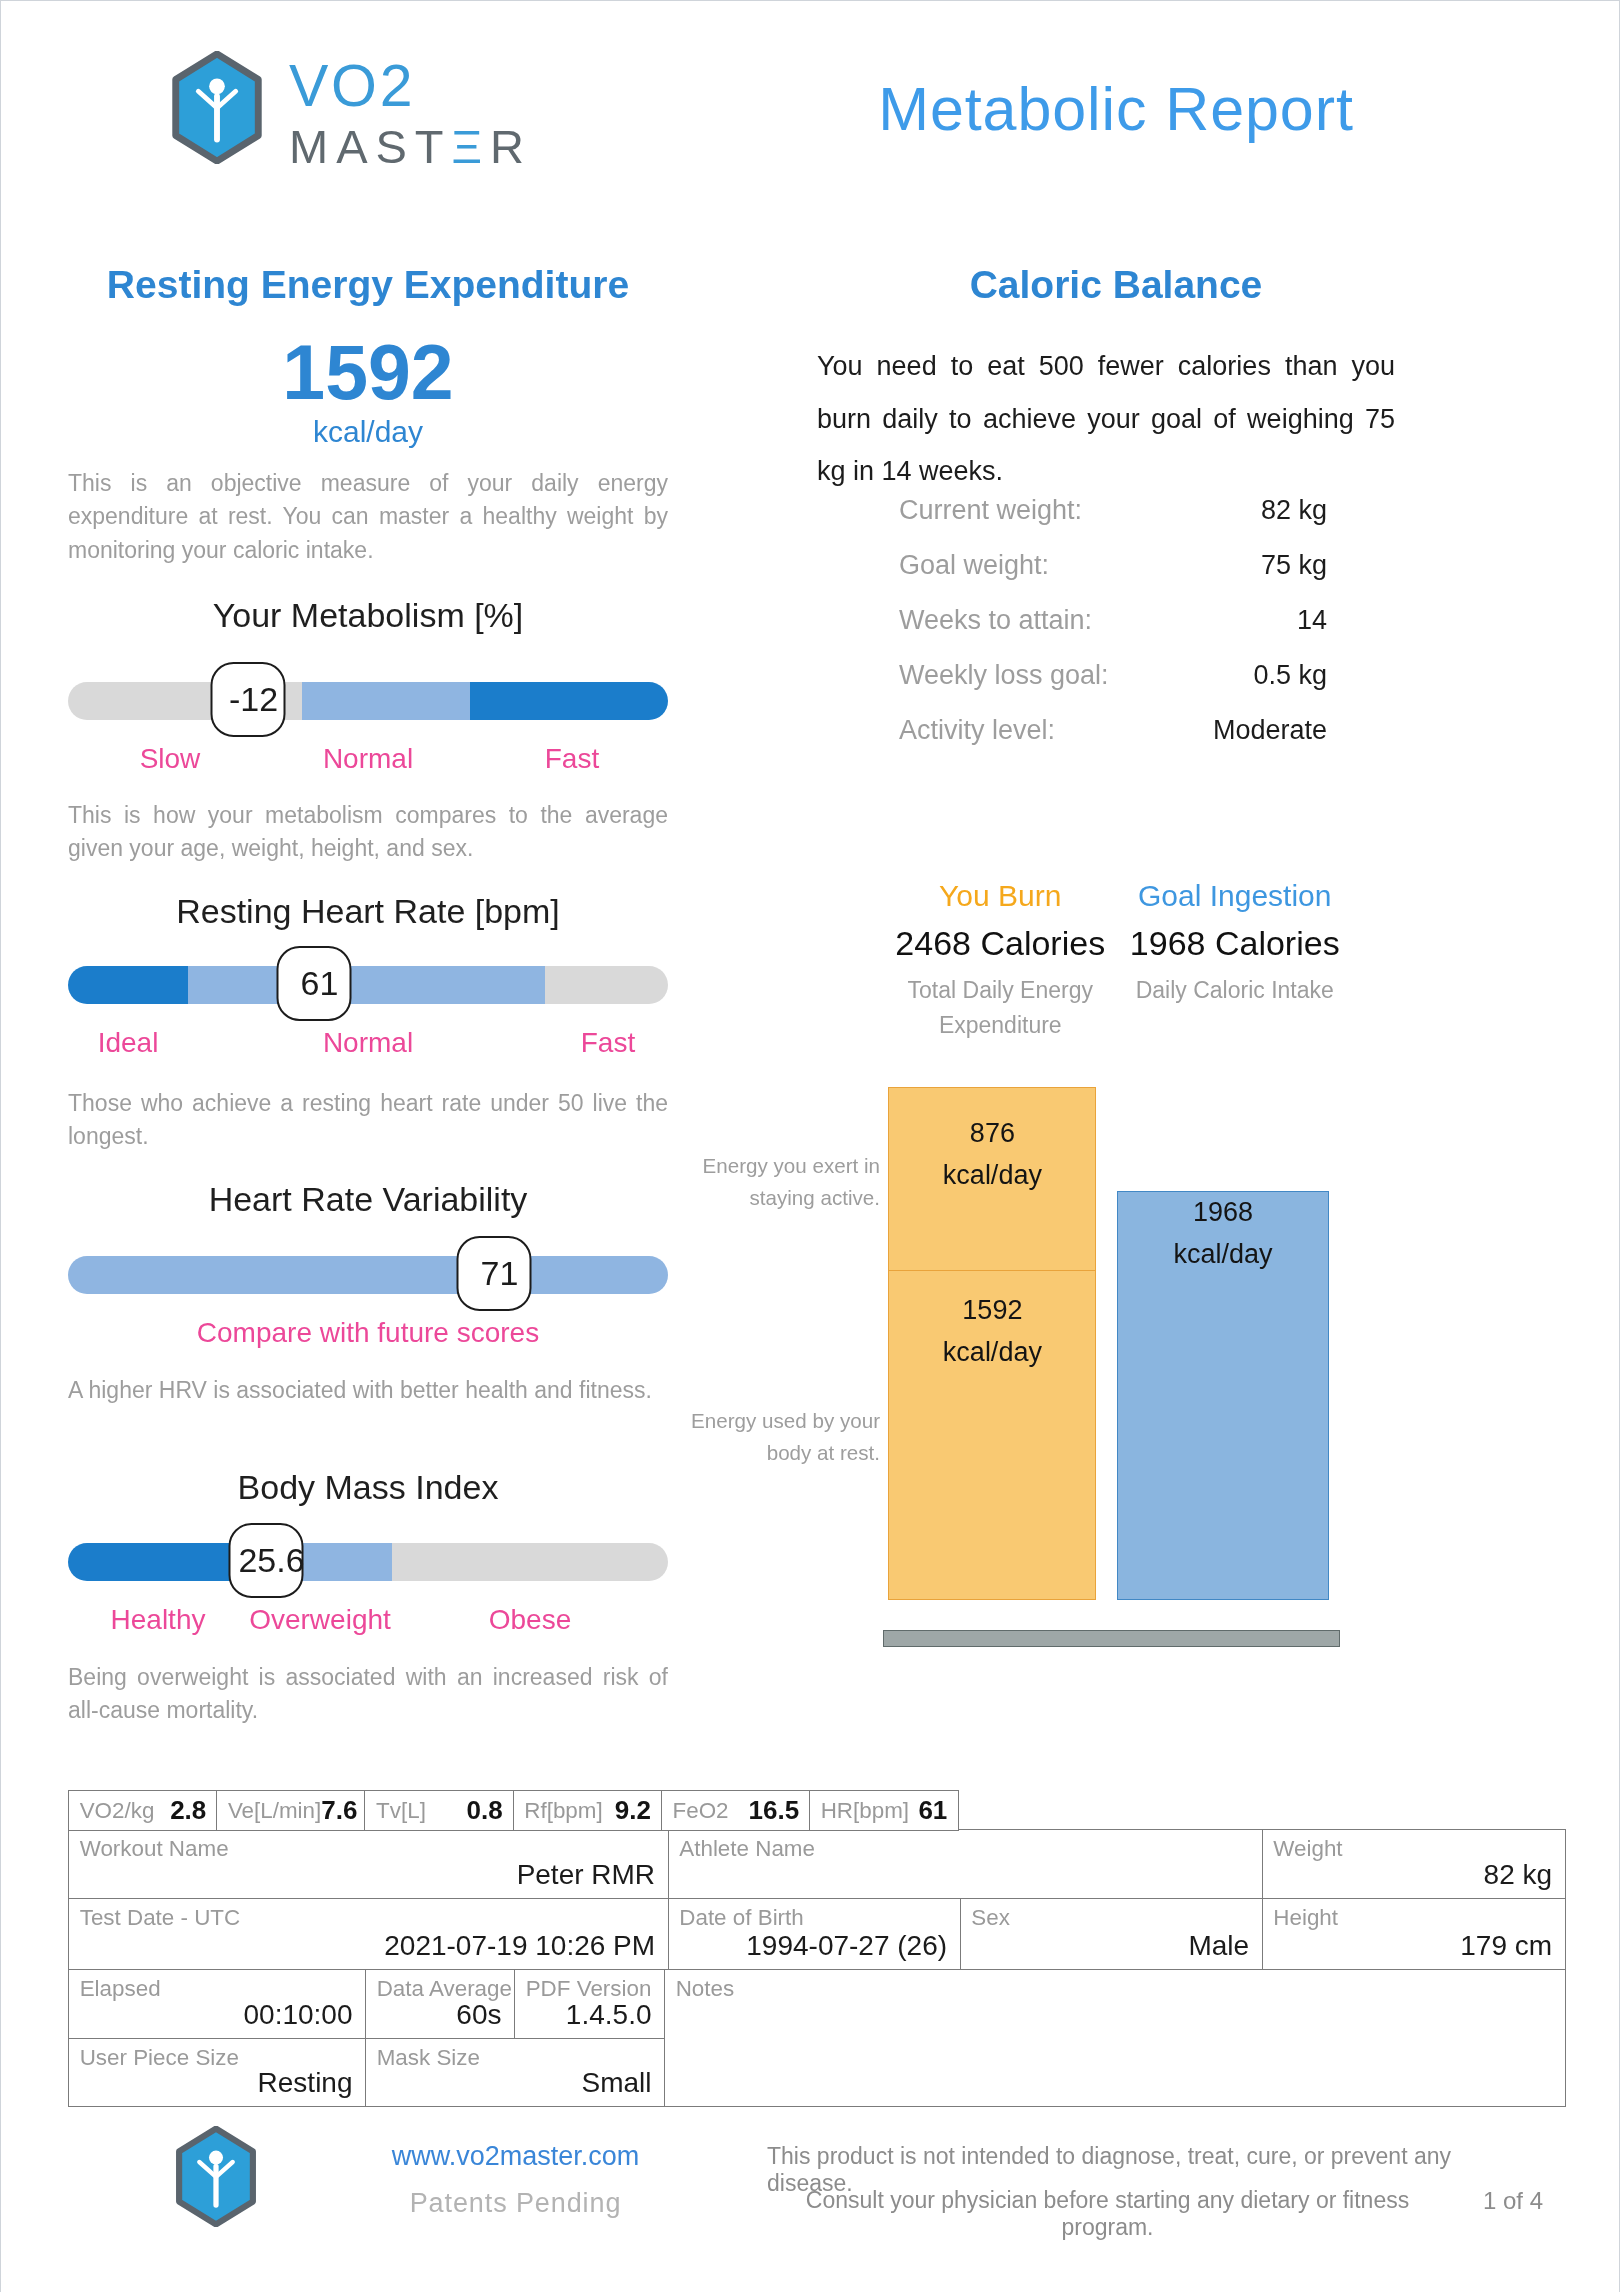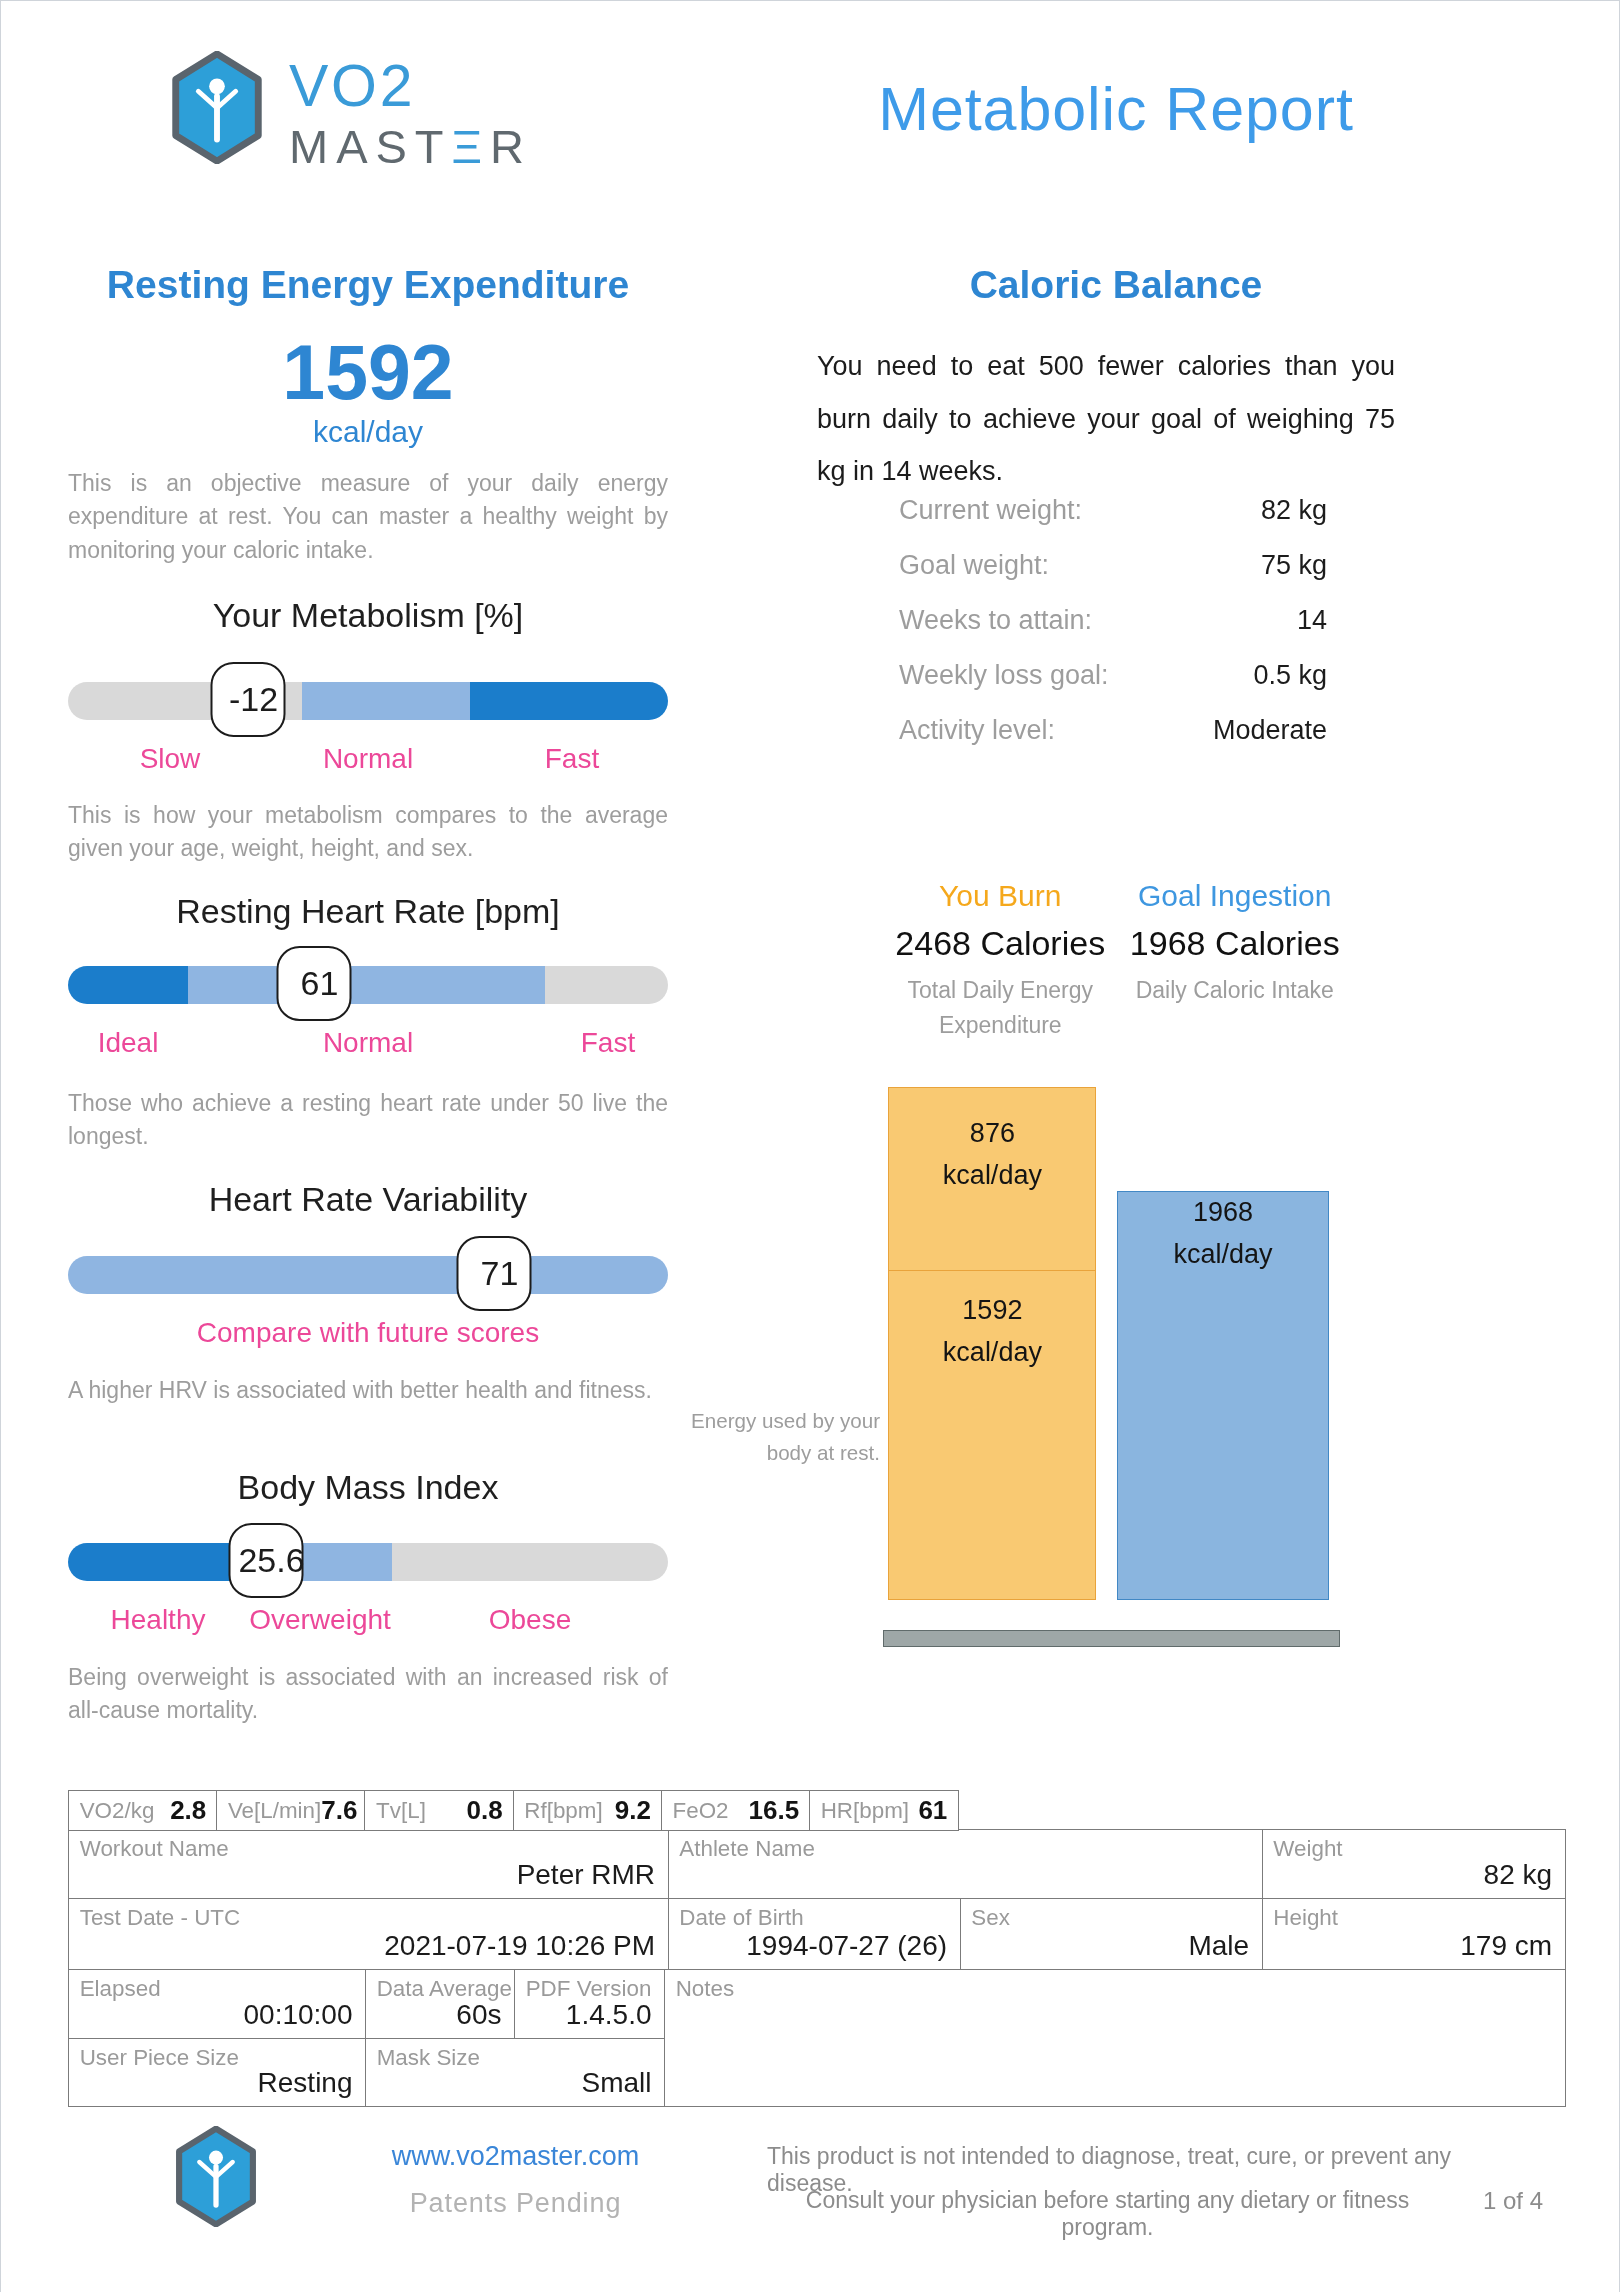--- a/index.html
+++ b/index.html
@@ -243,20 +243,24 @@
     </div>
     <div class="bar bar-goal" id="bar-goal" style="height: 409px;">
       <div class="bar-label lbl-goal">
         <span>1968</span>
         <span>kcal/day</span>
       </div>
     </div>
     <div class="baseline"></div>
   </div>
 
+  <div class="abs ann ann-right ann-active">
+    <span>Energy you exert in</span>
+    <span>staying active.</span>
+  </div>
   <div class="abs ann ann-right ann-rest">
     <span>Energy used by your</span>
     <span>body at rest.</span>
   </div>
 
   <div class="abs tablewrap">
     <div class="strip">
       <div class="strip-cell">
         <span class="strip-label">VO2/kg</span>
         <span class="strip-value">2.8</span>

